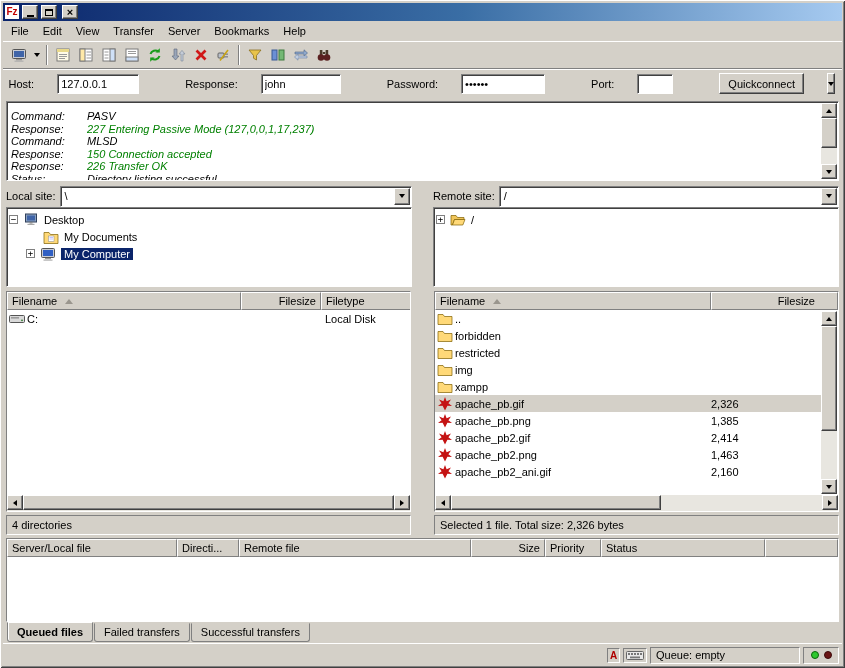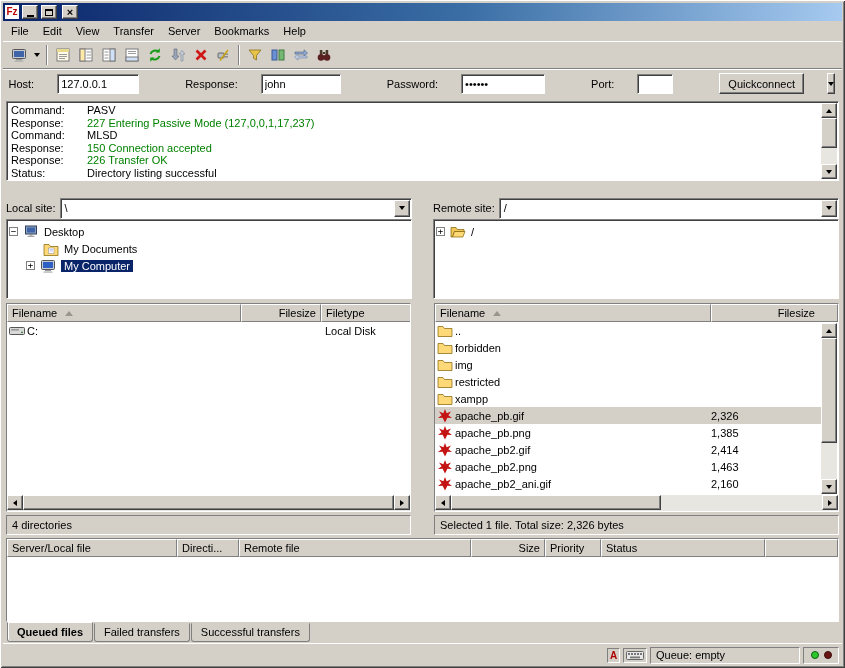--- a/index.html
+++ b/index.html
@@ -33,22 +33,22 @@
   
   .quickbar{ flex:0 0 30px; display:flex; align-items:center; gap:23px; padding:0 7px; font-size:11px; border-top:1px solid #808080; box-shadow:0 1px 0 #fff inset;justify-content:flex-end; }
   .input{ background:#fff; border:1px solid; border-color:#808080 #fff #fff #808080; box-shadow:inset 1px 1px 0 #404040;
     height:20px; font-size:11px; font-family:inherit; padding:1px 3px; }
   .in-host{ width:82px; } .in-user{ width:80px; } .in-pass{ width:84px; } .in-port{ width:36px; }
   .btn{ background:#d4d0c8; border:1px solid; border-color:#fff #404040 #404040 #fff; box-shadow:inset -1px -1px 0 #808080;
     font-size:11px; font-family:inherit; height:21px; padding:0 8px; }
   .btn.dd{ width:15px; padding:0; display:flex; align-items:center; justify-content:center; }
 
   
-  .log{ flex:0 0 80px; margin:3px 3px 12px 3px; background:#fff; border:1px solid; border-color:#808080 #fff #fff #808080; box-shadow:inset 1px 1px 0 #404040;
-    position:relative; font-size:11px; line-height:12.5px; padding:2px 20px 2px 4px; overflow:hidden; }
+  .log{ flex:0 0 80px; margin:3px 3px 0 3px; background:#fff; border:1px solid; border-color:#808080 #fff #fff #808080; box-shadow:inset 1px 1px 0 #404040;
+    position:relative; font-size:11px; line-height:12.5px; padding:8px 20px 2px 4px; overflow:hidden;font-style:italic; }
   .log-line{ display:flex; white-space:nowrap; }
   .log-label{ flex:0 0 76px; color:#000; }
   .log-line.response .log-text{ color:#008000; }
 
   
   .vscroll{ position:absolute; top:1px; right:1px; bottom:1px; width:16px; background:#e8e6e0; }
   .sbtn{ width:16px; height:15px; background:#d4d0c8; border:1px solid; border-color:#fff #404040 #404040 #fff; box-shadow:inset -1px -1px 0 #808080;
     display:flex; align-items:center; justify-content:center; }
   .sbtn.bottom{ position:absolute; bottom:0; }
   .vthumb{ position:absolute; left:0; width:16px; background:#d4d0c8; border:1px solid; border-color:#fff #404040 #404040 #fff; box-shadow:inset -1px -1px 0 #808080; }
@@ -461,32 +461,32 @@
                 </span>
                 <span class="r-size"></span>
               </div>
             <div class="lrow">
                 <span class="r-name">
                   <span class="icon16">
                     <svg width="16" height="16" viewBox="0 0 16 16">
                       <path d="M1 3.5h5l1.5 2H15v8H1z" fill="#ffd978" stroke="#806000" stroke-width="0.7"></path>
                     </svg>
                   </span>
+                  <span>restricted</span>
+                </span>
+                <span class="r-size"></span>
+              </div>
+            <div class="lrow">
+                <span class="r-name">
+                  <span class="icon16">
+                    <svg width="16" height="16" viewBox="0 0 16 16">
+                      <path d="M1 3.5h5l1.5 2H15v8H1z" fill="#ffd978" stroke="#806000" stroke-width="0.7"></path>
+                    </svg>
+                  </span>
                   <span>img</span>
-                </span>
-                <span class="r-size"></span>
-              </div>
-            <div class="lrow">
-                <span class="r-name">
-                  <span class="icon16">
-                    <svg width="16" height="16" viewBox="0 0 16 16">
-                      <path d="M1 3.5h5l1.5 2H15v8H1z" fill="#ffd978" stroke="#806000" stroke-width="0.7"></path>
-                    </svg>
-                  </span>
-                  <span>restricted</span>
                 </span>
                 <span class="r-size"></span>
               </div>
             <div class="lrow">
                 <span class="r-name">
                   <span class="icon16">
                     <svg width="16" height="16" viewBox="0 0 16 16">
                       <path d="M1 3.5h5l1.5 2H15v8H1z" fill="#ffd978" stroke="#806000" stroke-width="0.7"></path>
                     </svg>
                   </span>

